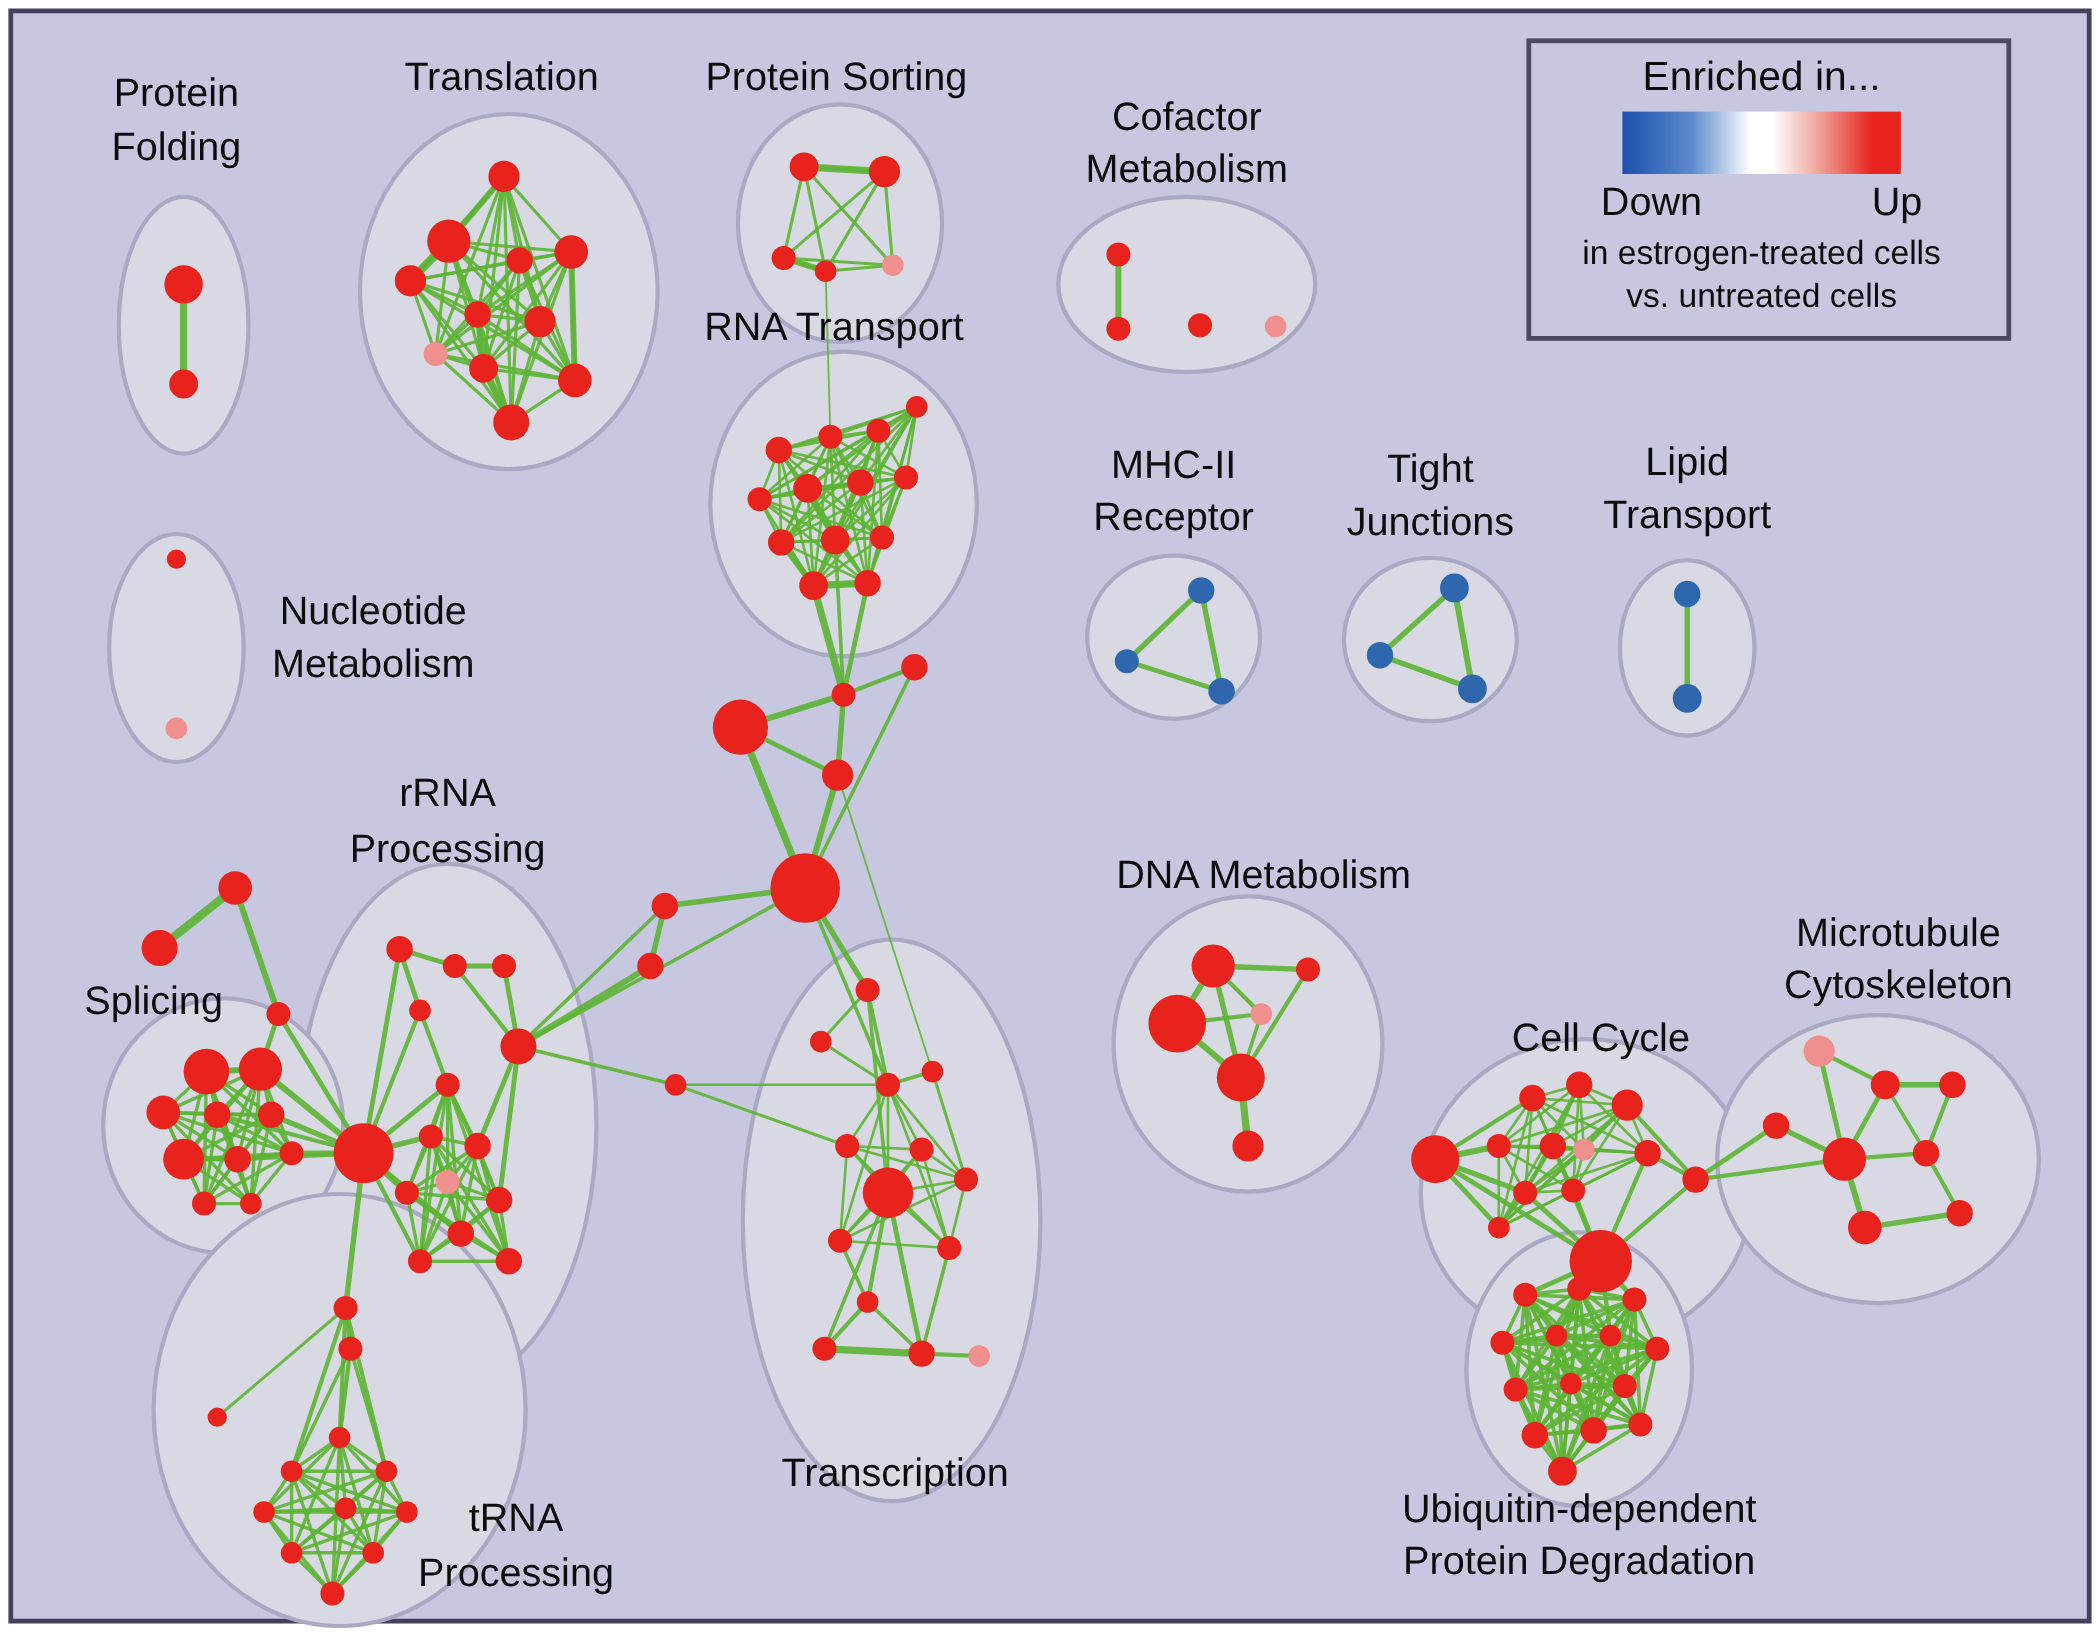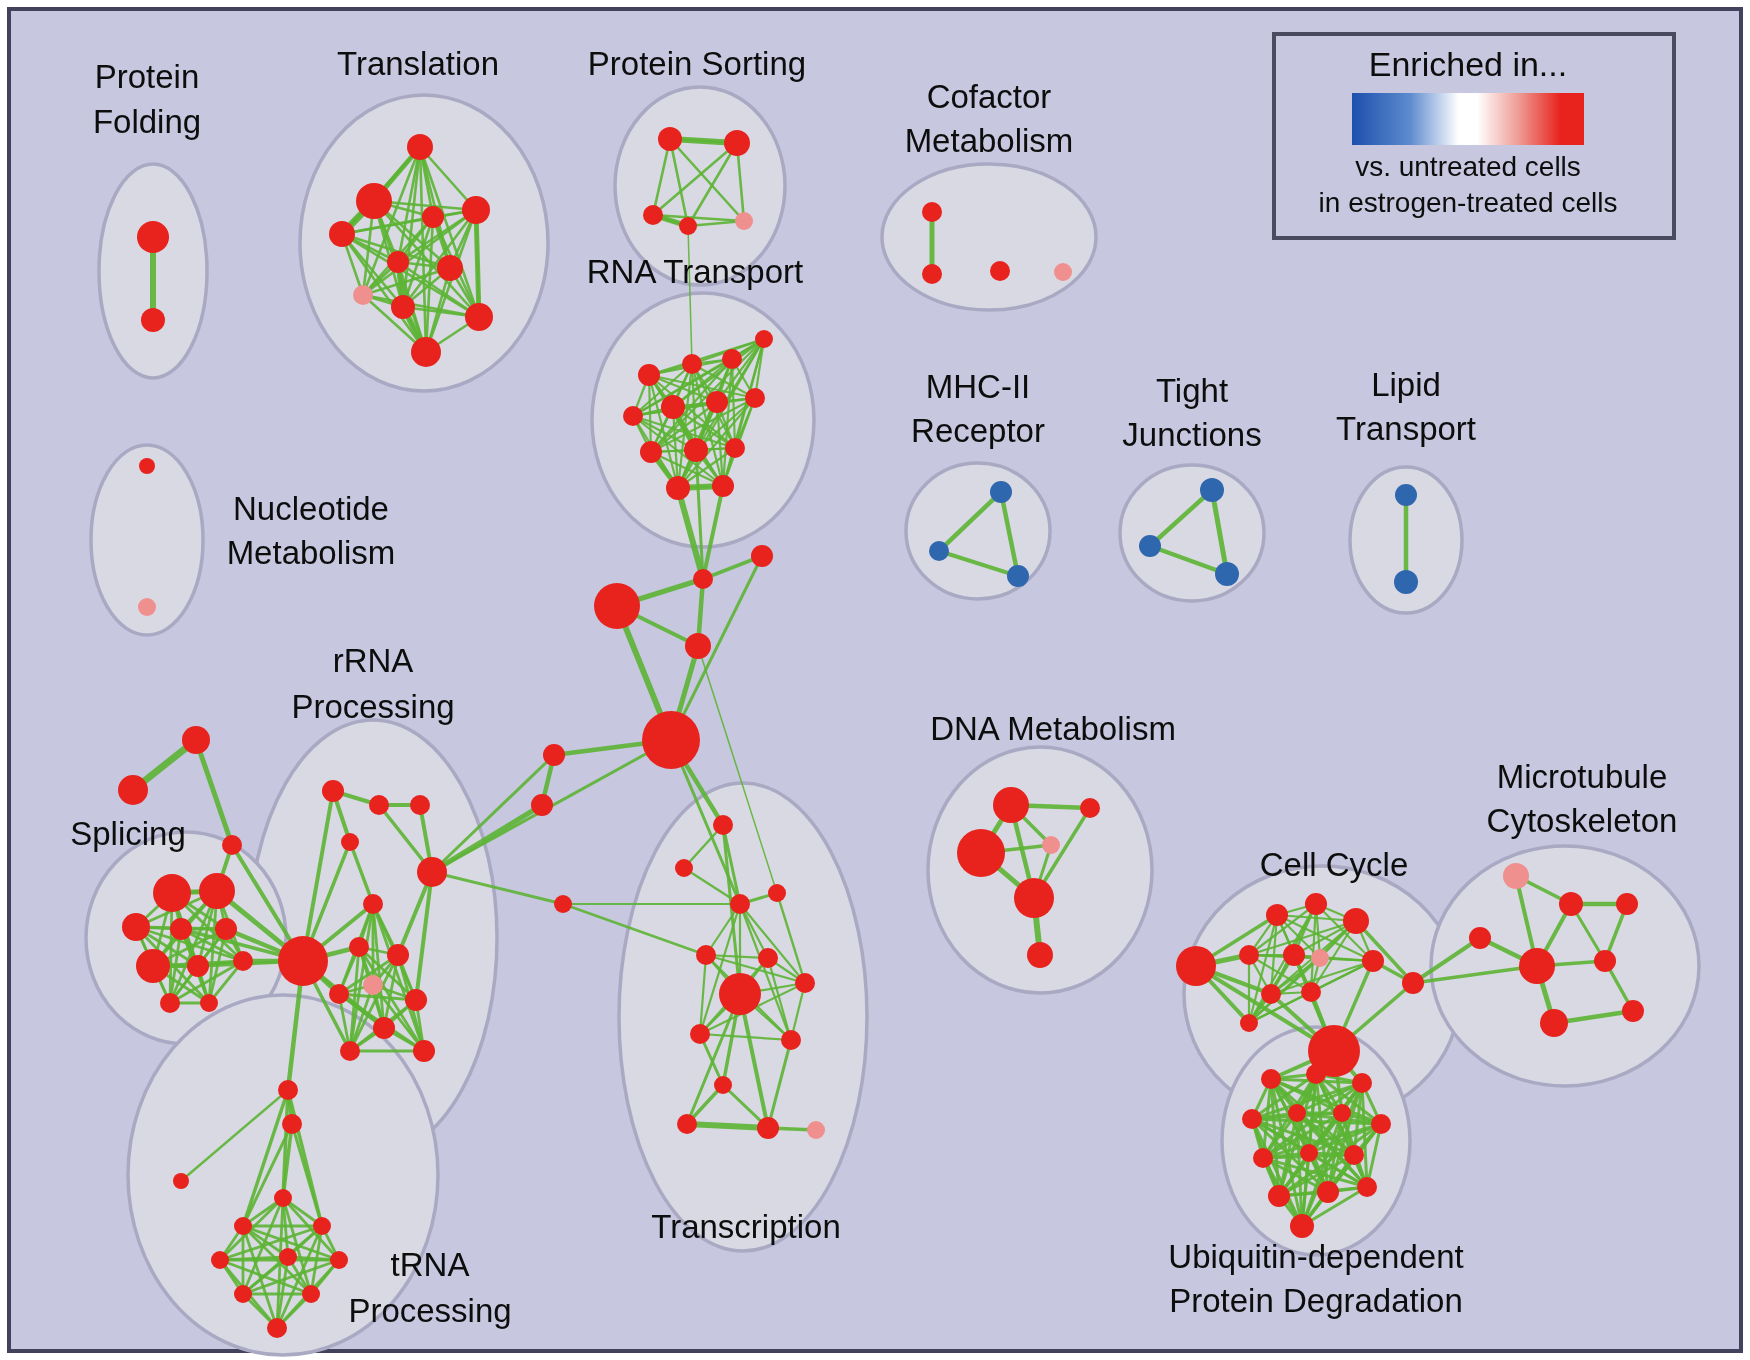--- a/index.html
+++ b/index.html
@@ -787,17 +787,21 @@
       <text x="1334" y="876" text-anchor="middle" font-size="33" fill="#0d0d0d">Cell Cycle</text>
       <text x="1582" y="788" text-anchor="middle" font-size="33" fill="#0d0d0d">Microtubule</text>
       <text x="1582" y="832" text-anchor="middle" font-size="33" fill="#0d0d0d">Cytoskeleton</text>
       <text x="1316" y="1268" text-anchor="middle" font-size="33" fill="#0d0d0d">Ubiquitin-dependent</text>
       <text x="1316" y="1312" text-anchor="middle" font-size="33" fill="#0d0d0d">Protein Degradation</text>
     </svg>
 
   <div class="legend">
     <div class="legend-title">Enriched in...</div>
     <div class="legend-bar"></div>
+    <div class="legend-ends">
+      <span>Down</span>
+      <span>Up</span>
+    </div>
+    <div class="legend-line">in estrogen-treated cells</div>
     <div class="legend-line">vs. untreated cells</div>
-    <div class="legend-line">in estrogen-treated cells</div>
   </div>
 
 </div>
 
 </body></html>

